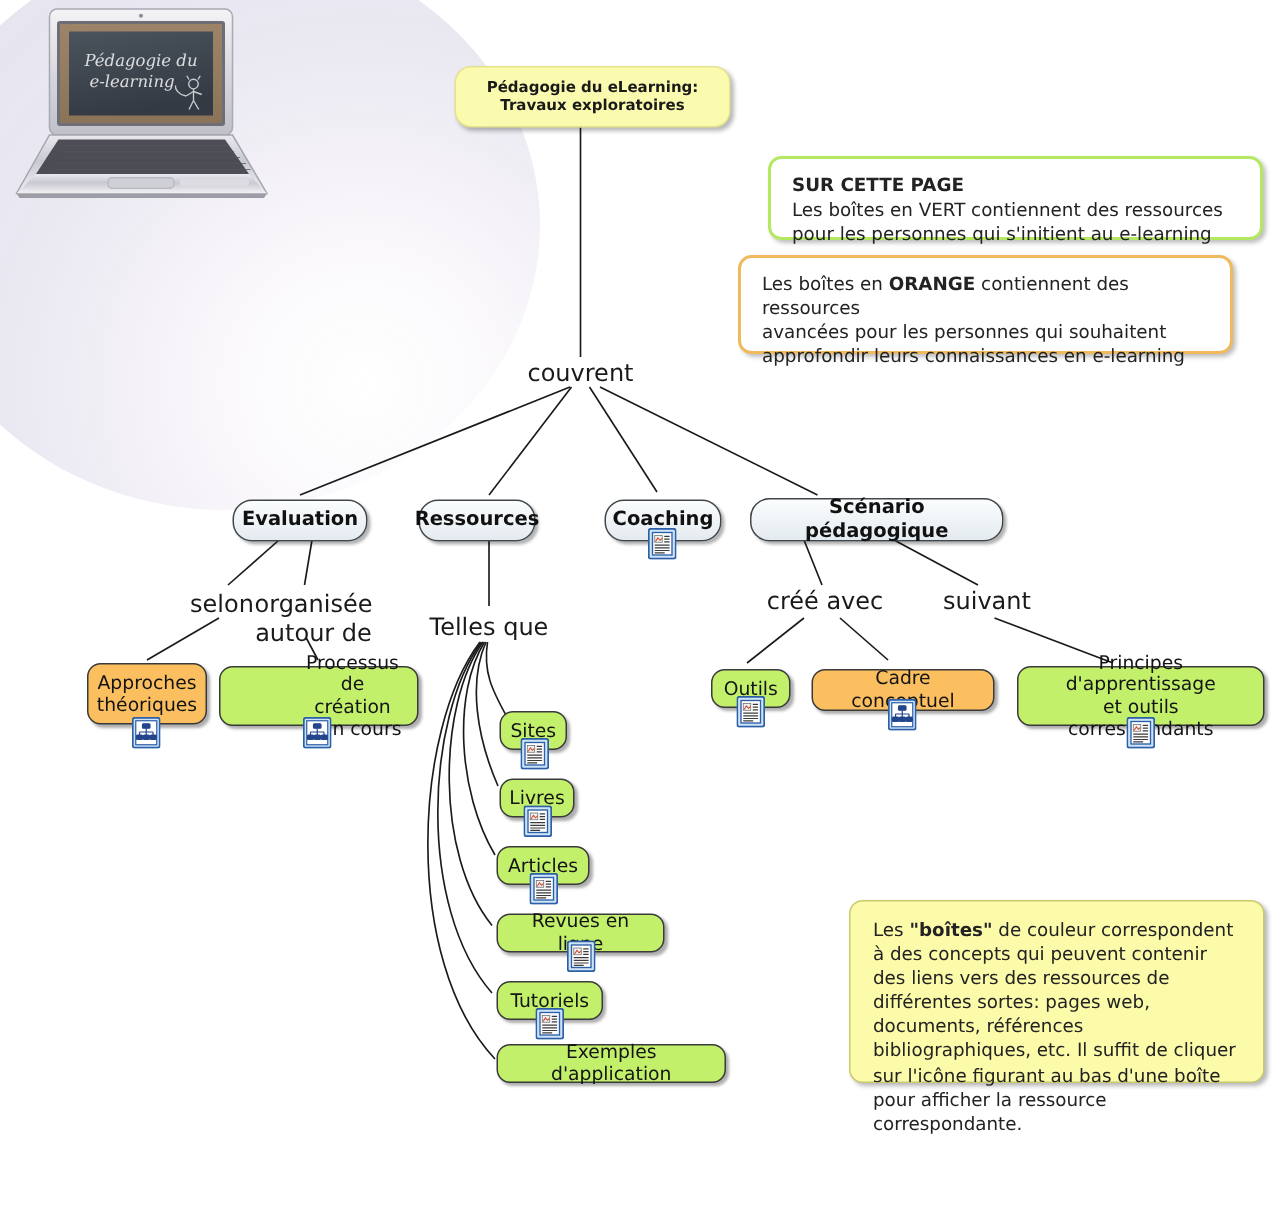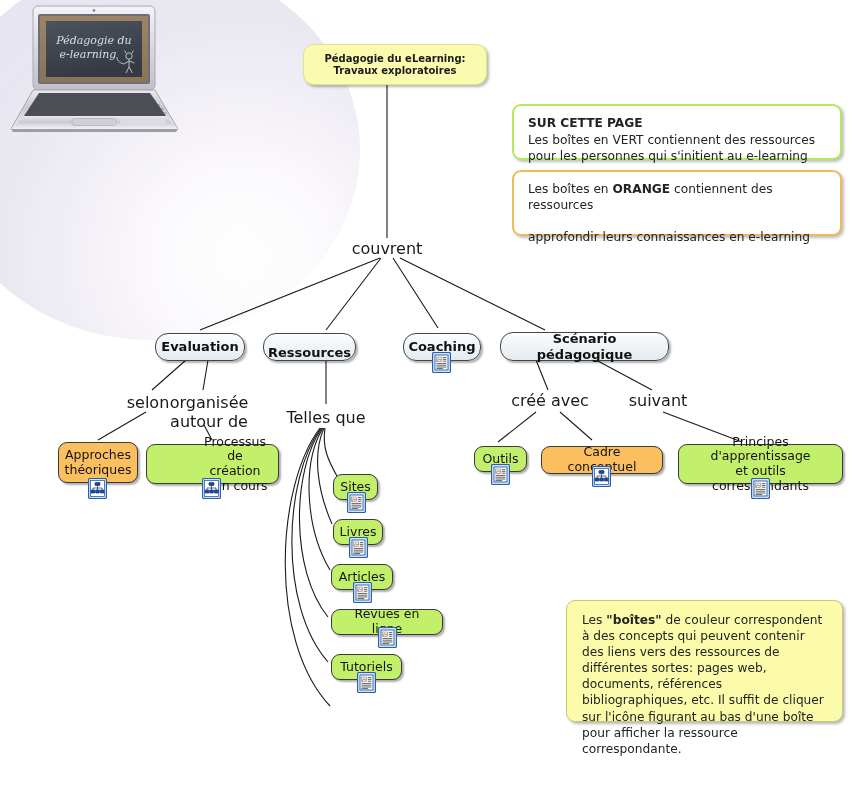--- a/index.html
+++ b/index.html
@@ -200,21 +200,21 @@
   <div class="phrase" style="left:283px;top:408px;width:86px;">Telles que</div>
 
   <div class="phrase" style="left:510px;top:391px;width:80px;">créé avec</div>
 
   <div class="phrase" style="left:624px;top:391px;width:68px;">suivant</div>
 
   <div class="node box grey" style="left:155px;top:333px;width:90px;height:28px;">
     <span class="lbl">Evaluation</span>
   </div>
 
-  <div class="node box grey" style="left:263px;top:333px;width:93px;height:28px;align-items:flex-end;">
+  <div class="node box grey" style="left:279px;top:333px;width:78px;height:28px;">
     <span class="lbl">Ressources</span>
   </div>
 
   <div class="node box grey" style="left:403px;top:333px;width:78px;height:28px;">
     <span class="lbl">Coaching</span>
   </div>
   <div class="ico" style="left:432px;top:352px;">
     <svg width="19" height="21" viewBox="0 0 19 21">
       <rect x="0.5" y="0.5" width="18" height="20" rx="1.5" fill="#cfe3f7" stroke="#2b5fa8" stroke-width="1.2"></rect>
       <rect x="3" y="3" width="13" height="15" fill="#ffffff" stroke="#2b5fa8" stroke-width="0.9"></rect>
@@ -342,20 +342,23 @@
       <rect x="3" y="3" width="13" height="15" fill="#ffffff" stroke="#2b5fa8" stroke-width="0.9"></rect>
       <rect x="4.5" y="5" width="5" height="4.5" fill="#f0f0f0" stroke="#6b6b6b" stroke-width="0.5"></rect>
       <path d="M5 9 L6.6 6.6 L8 8.2 L9.4 6.9" stroke="#cf4a2a" stroke-width="0.7" fill="none"></path>
       <g stroke="#3a3a3a" stroke-width="0.8">
         <path d="M10.8 5.6 h3.6 M10.8 7.4 h3.6 M10.8 9.2 h3.6"></path>
         <path d="M4.5 11.4 h9.9 M4.5 13.2 h9.9 M4.5 15 h9.9 M4.5 16.6 h6.6"></path>
       </g>
     </svg>
   </div>
 
+  <div class="node box green" style="left:331px;top:696px;width:153px;height:26px;">
+    <span class="lbl">Exemples d'application</span>
+  </div>
 
   <div class="node box green" style="left:474px;top:446px;width:53px;height:26px;">
     <span class="lbl">Outils</span>
   </div>
   <div class="ico" style="left:491px;top:464px;">
     <svg width="19" height="21" viewBox="0 0 19 21">
       <rect x="0.5" y="0.5" width="18" height="20" rx="1.5" fill="#cfe3f7" stroke="#2b5fa8" stroke-width="1.2"></rect>
       <rect x="3" y="3" width="13" height="15" fill="#ffffff" stroke="#2b5fa8" stroke-width="0.9"></rect>
       <rect x="4.5" y="5" width="5" height="4.5" fill="#f0f0f0" stroke="#6b6b6b" stroke-width="0.5"></rect>
       <path d="M5 9 L6.6 6.6 L8 8.2 L9.4 6.9" stroke="#cf4a2a" stroke-width="0.7" fill="none"></path>
@@ -400,23 +403,23 @@
       </g>
     </svg>
   </div>
 
   <div class="note green-note" style="left:512px;top:104px;width:330px;height:56px;">
     <span class="hd">SUR CETTE PAGE</span>
     <span>Les boîtes en VERT contiennent des ressources</span><br>
     <span>pour les personnes qui s'initient au e-learning</span>
   </div>
 
-  <div class="note orange-note" style="left:512px;top:170px;width:330px;height:66px;">
+  <div class="note orange-note" style="left:492px;top:170px;width:330px;height:66px;">
     <span>Les boîtes en </span><b>ORANGE</b><span> contiennent des ressources</span><br>
-    <br>
+    <span>avancées pour les personnes qui souhaitent</span><br>
     <span>approfondir leurs connaissances en e-learning</span>
   </div>
 
   <div class="note yellow-note" style="left:566px;top:600px;width:277px;height:122px;">
     <span>Les </span><b>"boîtes"</b><span> de couleur correspondent à des concepts qui peuvent contenir des liens vers des ressources de différentes sortes: pages web, documents, références bibliographiques, etc. Il suffit de cliquer sur l'icône figurant au bas d'une boîte pour afficher la ressource correspondante.</span>
   </div>
 
 </div>
 
 </body></html>

